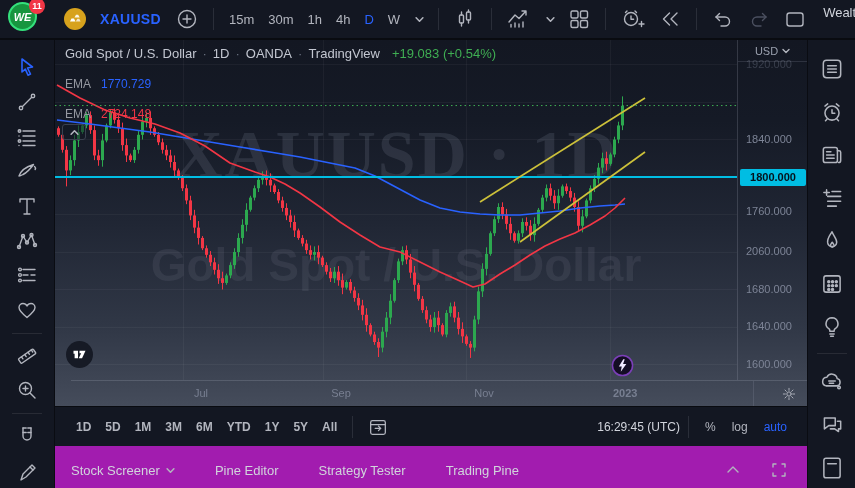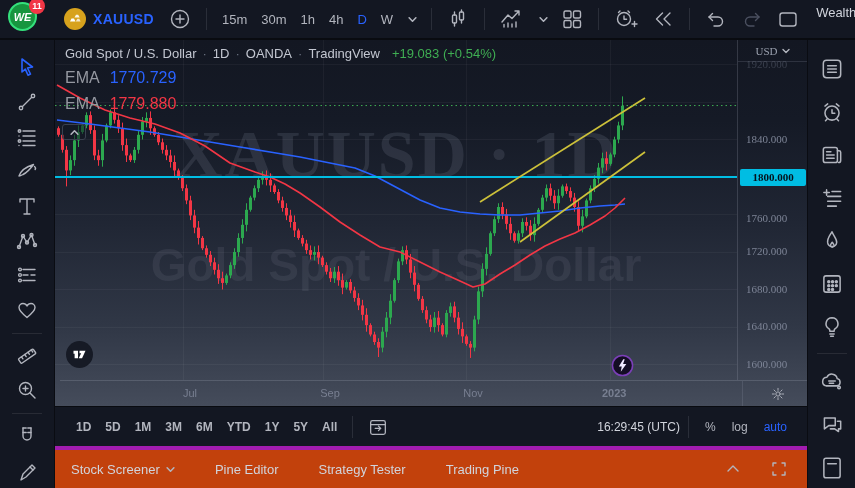--- a/index.html
+++ b/index.html
@@ -15,21 +15,21 @@
   .sep { width:1px; height:22px; background:#2a2e39; margin:0 8px; }
   .tbtn { display:flex; align-items:center; justify-content:center; padding:0 6px; height:30px;
     border-radius:4px; cursor:pointer; color:#b2b5be; }
   .ic { stroke:#b2b5be; fill:none; stroke-width:1.4; stroke-linecap:round; stroke-linejoin:round; }
   .ic.dim { stroke:#4b5060; }
   .we-logo { position:relative; width:34px; height:34px; margin-right:14px; }
   .we-circle { width:29px; height:29px; border-radius:50%; background:#17953f; border:2px solid #35e07c;
     color:#fff; font-weight:bold; font-style:italic; font-size:11px; display:flex; align-items:center; justify-content:center; }
   .badge { position:absolute; top:-4px; right:-3px; min-width:16px; height:16px; border-radius:8px;
     background:#f23645; color:#fff; font-size:9px; font-weight:bold; display:flex; align-items:center; justify-content:center; padding:0 3px; }
-  .symbol-btn { display:flex; align-items:center; gap:7px; padding:0 8px; cursor:pointer; }
+  .symbol-btn { display:flex; align-items:center; gap:14px; padding:0 8px; cursor:pointer; }
   .gold-ic { width:22px; height:22px; border-radius:50%; background:#d7a21d; display:flex; align-items:center; justify-content:center; }
   .symbol-txt { color:#2962ff; font-size:14px; font-weight:bold; letter-spacing:.3px; }
   .tf { font-size:13px; font-weight:normal; color:#b2b5be; padding:0 7px; height:28px; display:flex; align-items:center; cursor:pointer; border-radius:4px;}
   .tf.active { color:#2962ff; }
   .chev { margin-left:2px; }
   .layout-name { text-align:right; line-height:13px; margin-left:10px; overflow:hidden; }
   .layout-name .nm { color:#d1d4dc; font-size:13px; white-space:nowrap; }
   .layout-name .sv { color:#2962ff; font-size:10px; cursor:pointer; }
 
   
@@ -48,54 +48,54 @@
     background:linear-gradient(180deg,#131722 0%,#151a26 22%,#202634 50%,#303746 78%,#454c5b 100%); overflow:hidden;}
   #plot { position:absolute; left:0; top:0; }
   .watermark1 { position:absolute; left:0; top:75px; width:682px; text-align:center;
     font-size:68px; font-weight:bold; color:rgba(172,180,197,.14); letter-spacing:2px; pointer-events:none;font-family:Liberation Serif, serif; }
   .watermark2 { position:absolute; left:0; top:198px; width:682px; text-align:center;
     font-size:46px; font-weight:bold; color:rgba(172,180,197,.10); pointer-events:none; }
   .legend { position:absolute; left:10px; top:6px; }
   .legend-row1 { font-size:13px; color:#c3c7d1; display:flex; gap:6px; align-items:center; cursor:pointer;}
   .legend-row1 .dot { color:#6a7180; }
   .legend-row1 .chg { color:#3fae53; margin-left:6px; }
-  .ema-row { font-size:16px; margin-top:8px; display:flex; gap:10px; cursor:pointer;}
+  .ema-row { font-size:12px; margin-top:16px; display:flex; gap:10px; cursor:pointer;}
   .ema-row .lbl { color:#9598a1; }
   .collapse-btn { position:absolute; left:7px; top:84px; width:24px; height:16px; background:rgba(19,23,34,.55);
     border:1px solid #3a4150; border-radius:3px; display:flex; align-items:center; justify-content:center; cursor:pointer; }
   .tv-logo { position:absolute; left:11px; top:301px; width:27px; height:27px; border-radius:50%;
     background:#161a25; display:flex; align-items:center; justify-content:center; cursor:pointer;}
   .bolt { position:absolute; left:556px; top:314px; width:23px; height:23px; cursor:pointer; }
 
   .price-axis { position:absolute; left:682px; top:0; width:70px; height:340px;
-    border-left:1px solid rgba(150,157,173,.25); cursor:ns-resize;font-family:Liberation Serif, serif; }
+    border-left:1px solid rgba(150,157,173,.25); cursor:ns-resize; }
   .usd-header { height:22px; display:flex; align-items:center; justify-content:center; gap:4px;
     color:#9aa0ae; font-size:11px; border-bottom:1px solid rgba(150,157,173,.2); cursor:pointer; position:relative; z-index:3;}
   .tick { position:absolute; left:8px; font-size:11px; color:#7d8496; }
   .tick.faint { opacity:.35; z-index:1; }
   .plabel { position:absolute; left:2px; width:66px; border-radius:2px; text-align:center; z-index:2; }
   .plabel.green { background:#37a04b; color:#fff; font-size:11px; font-weight:bold; line-height:14px; padding:1px 0; }
   .plabel.cyanl { background:#00bde3; color:#04121c; font-size:11px; font-weight:bold; height:17px; line-height:17px; }
-  .time-axis { position:absolute; left:5px; top:340px; width:752px; height:26px;
+  .time-axis { position:absolute; left:16px; top:340px; width:752px; height:26px;
     border-top:1px solid rgba(150,157,173,.28); cursor:ew-resize;}
   .xlabel { position:absolute; top:6px; font-size:11px; color:#787f91; }
   .axis-gear { position:absolute; right:0; top:0; width:70px; height:26px; border-left:1px solid rgba(150,157,173,.2);
     display:flex; align-items:center; justify-content:center; cursor:pointer; }
 
   
   .chart-footer { height:40px; flex:0 0 40px; background:#131722; border-top:1px solid #090b10;
     display:flex; align-items:center; justify-content:space-between; padding:0 12px 0 14px; }
   .cf-left, .cf-right { display:flex; align-items:center; }
   .range { font-size:12px; color:#b2b5be; padding:0 7px; cursor:pointer; font-weight:bold;}
   .cf-time { font-size:12px; color:#d1d4dc; cursor:pointer; }
   .mode { font-size:12px; color:#b2b5be; padding:0 8px; cursor:pointer; }
   .mode.active { color:#2962ff; }
 
   
-  .bottom-panel { height:42px; flex:0 0 42px; background:#c2410c; border-top:4px solid #a21caf;
+  .bottom-panel { height:42px; flex:0 0 42px; background:#a21caf; border-top:6px solid #a21caf;
     display:flex; align-items:center; justify-content:space-between; padding:0 14px 0 16px; }
   .bp-left { display:flex; align-items:center; gap:40px; }
   .bp-tab { font-size:13px; color:#d1d4dc; cursor:pointer; display:flex; align-items:center; gap:6px;}
   .bp-right { display:flex; align-items:center; gap:18px; }
 </style>
 </head>
 <body>
 
 <div class="app">
 
@@ -612,21 +612,21 @@
             <span class="dot">·</span>
             <span>TradingView</span>
             <span class="chg">+19.083 (+0.54%)</span>
           </div>
           <div class="ema-row">
             <span class="lbl">EMA</span>
             <span style="color:#2962ff">1770.729</span>
           </div>
           <div class="ema-row">
             <span class="lbl">EMA</span>
-            <span style="color:#f23645">1779.880</span>
+            <span style="color:#f23645">2724.148</span>
           </div>
         </div>
         <div class="collapse-btn">
           <svg class="ic" width="9" height="9" viewBox="0 0 8 8">
               <path d="M1 5.5 L4 2.5 L7 5.5"></path>
             </svg>
         </div>
 
         <div class="tv-logo">
           <svg width="15" height="15" viewBox="0 0 20 20">
@@ -645,22 +645,22 @@
           <div class="usd-header">
             <span>USD</span>
             <svg class="ic" width="8" height="8" viewBox="0 0 8 8">
                 <path d="M1 2.5 L4 5.5 L7 2.5"></path>
               </svg>
           </div>
           <div class="plabel cyanl" id="hline-label" style="top: 128.5px;">1800.000</div>
         <div class="tick faint" style="top: 17.5px;">1920.000</div>
             <div class="tick" style="top: 92.5px;">1840.000</div>
             <div class="tick" style="top: 130px;">1800.000</div>
-            <div class="tick" style="top: 172px;">1760.000</div>
-            <div class="tick" style="top: 205px;">1720.000</div>
+            <div class="tick" style="top: 165px;">1760.000</div>
+            <div class="tick" style="top: 205px;">2060.000</div>
             <div class="tick" style="top: 242.5px;">1680.000</div>
             <div class="tick" style="top: 280px;">1640.000</div>
             <div class="tick" style="top: 317.5px;">1600.000</div>
           </div>
 
         <div class="time-axis" id="time-axis">
           <div class="axis-gear">
             <svg class="ic" width="16" height="16" viewBox="0 0 24 24">
                 <circle cx="12" cy="12" r="3.2"></circle>
                 <path d="M12 3.5v3M12 17.5v3M3.5 12h3M17.5 12h3M6 6l2.1 2.1M15.9 15.9 L18 18M18 6l-2.1 2.1M8.1 15.9 L6 18"></path>

